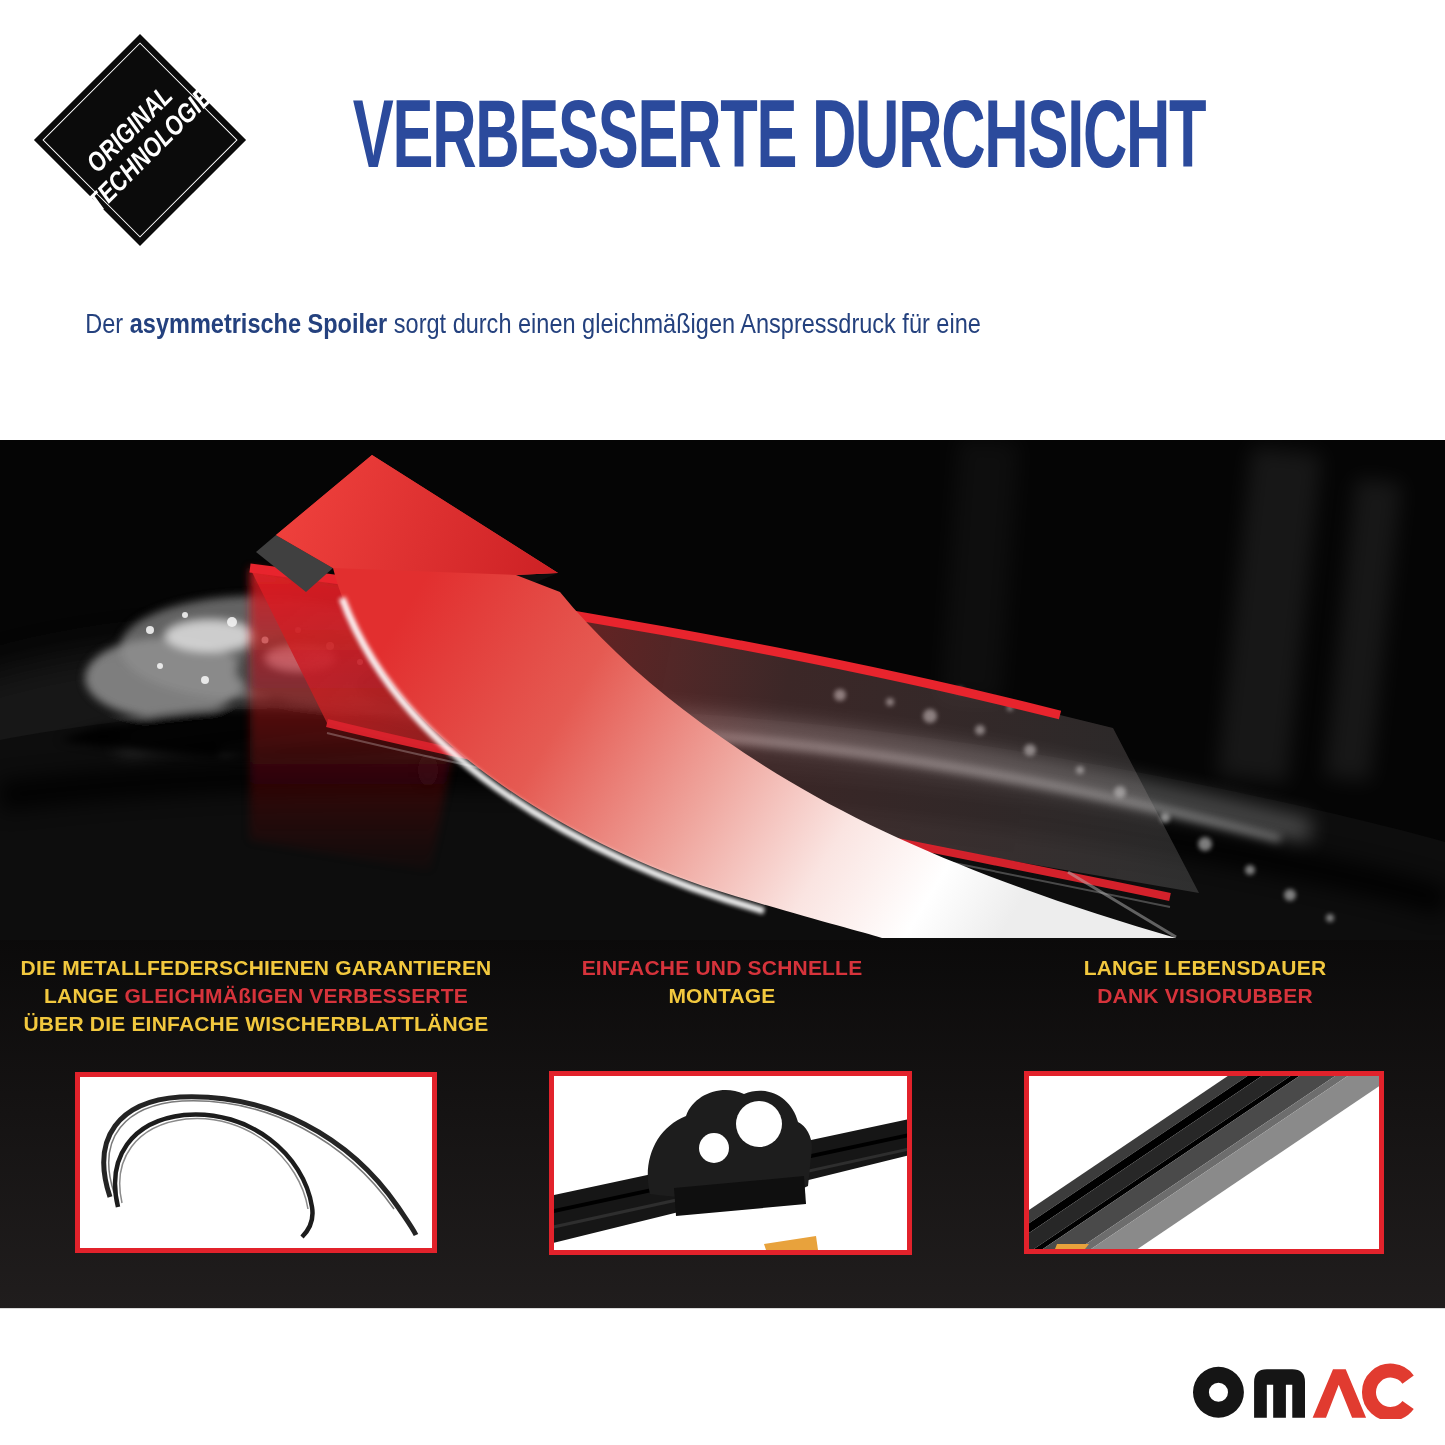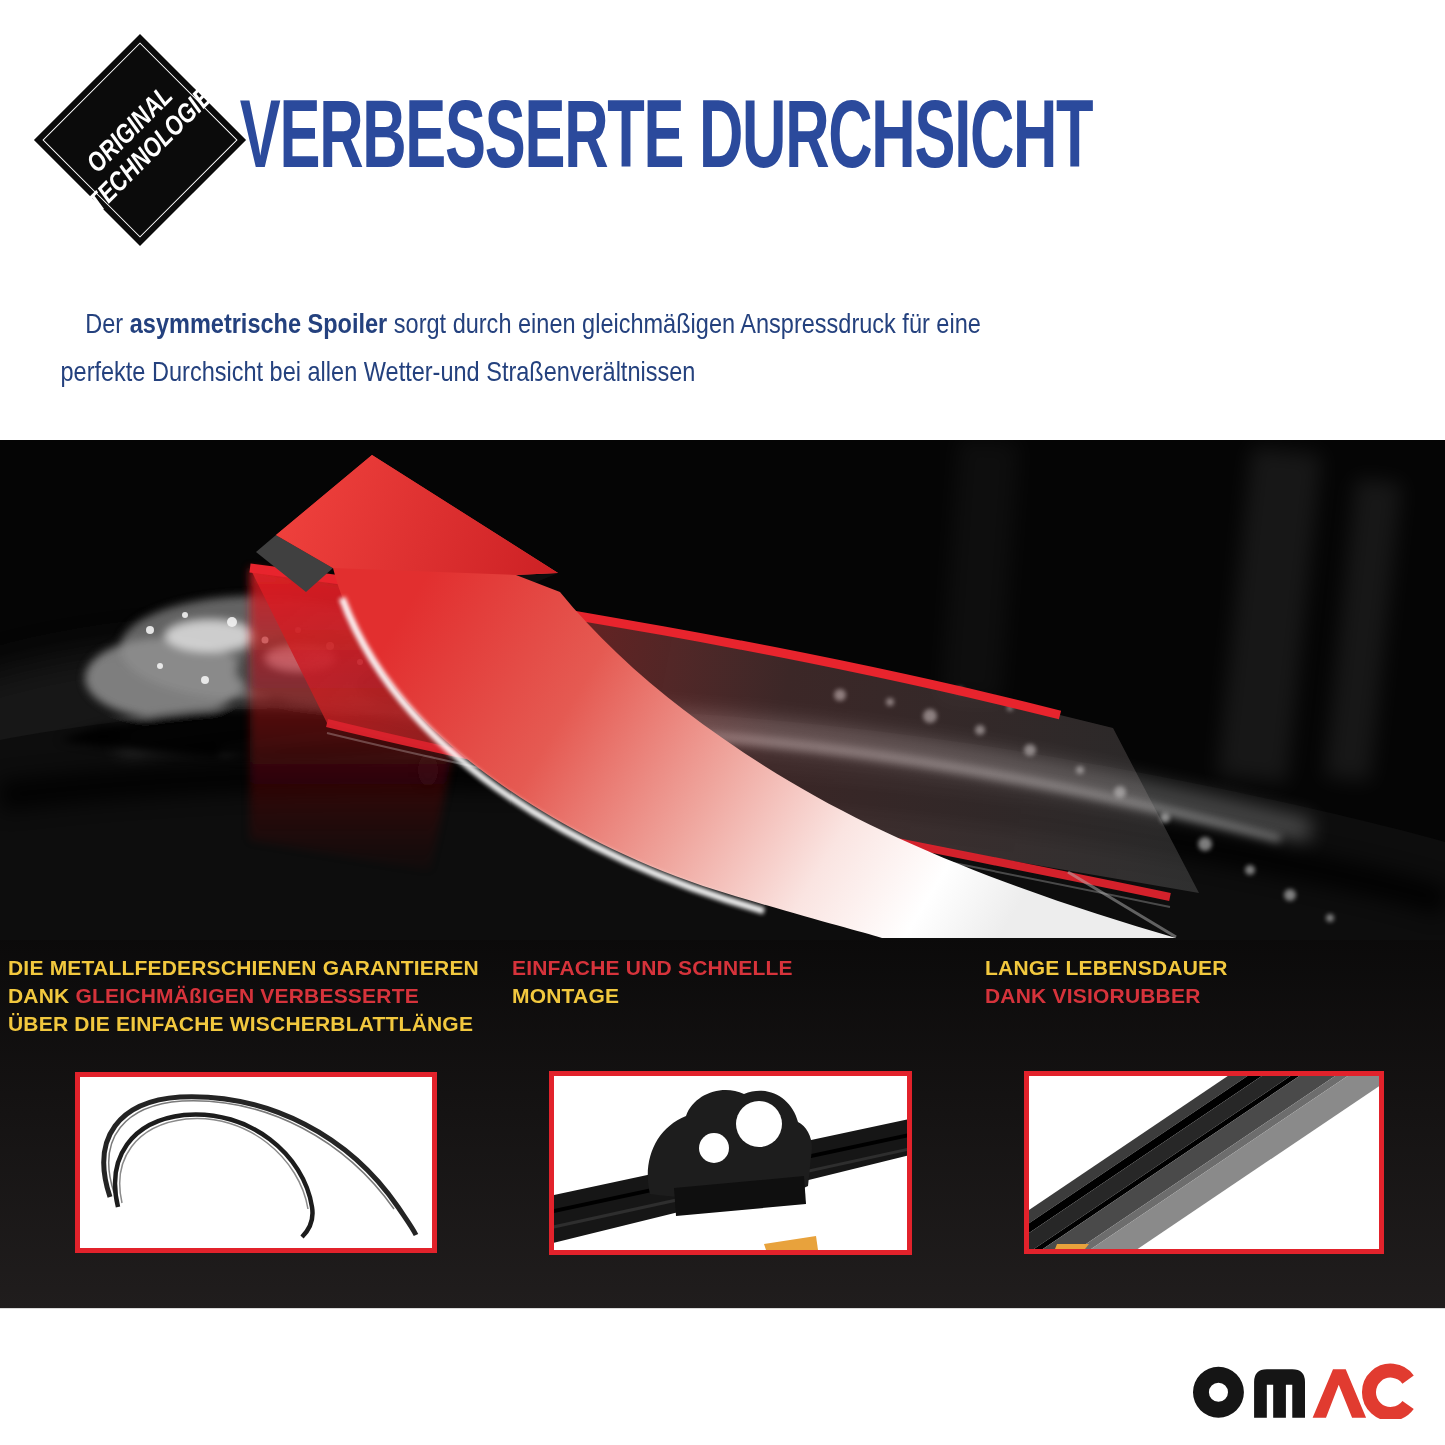--- a/index.html
+++ b/index.html
@@ -13,38 +13,38 @@
     position:absolute;left:65px;top:65px;width:150px;height:150px;
     background:#0b0b0b;transform:rotate(45deg);
     outline:1.5px solid #ffffff;outline-offset:-7px;
   }
   .badge-text{
     position:absolute;left:50%;top:50%;transform:translate(-50%,-50%) rotate(-45deg);
     text-align:center;color:#ffffff;font-weight:bold;font-style:italic;
     font-size:27px;line-height:29px;white-space:nowrap;
   }
   .badge-text span{display:block;transform:scaleX(0.82);}
-  .main-title{position:absolute;left:0;top:86px;width:100%;text-align:left;}
+  .main-title{position:absolute;left:0;top:86px;width:100%;text-align:right;}
   .main-title span{
     display:inline-block;font-size:96px;font-weight:bold;color:#2b4a9c;
     letter-spacing:-2px;line-height:1;white-space:nowrap;
     transform:scaleX(0.64);transform-origin:center;
   }
   .intro{position:absolute;left:0;top:300px;width:100%;text-align:left;color:#24417e;font-size:28px;line-height:48px;}
   .intro .cline{display:block;}
   .intro .cline>span{display:inline-block;white-space:nowrap;transform:scaleX(0.84);transform-origin:center;}
   .intro b{font-weight:bold;}
   
   .dark-section{
     position:absolute;left:0;top:440px;width:1445px;height:868px;
     background:linear-gradient(180deg,#060606 0%,#0a0909 55%,#16._ 0,#201d1d 100%);
     background:linear-gradient(180deg,#060606 0%,#0a0909 55%,#201d1d 100%);
   }
   .hero-svg{position:absolute;left:0;top:0;width:1445px;height:500px;display:block;}
-  .feature-col{position:absolute;text-align:left;font-weight:bold;font-size:21px;line-height:28px;letter-spacing:.2px;}
+  .feature-col{position:absolute;text-align:center;font-weight:bold;font-size:21px;line-height:28px;letter-spacing:.2px;}
   .feature-col .yellow{color:#f2c83e;}
   .feature-col .red{color:#d6333b;}
   .col-1{left:8px;top:514px;width:496px;}
   .col-2{left:512px;top:514px;width:420px;}
   .col-3{left:985px;top:514px;width:440px;}
   .product-box{
     position:absolute;background:#ffffff;border:5px solid #e2222b;box-sizing:border-box;overflow:hidden;
   }
   .box-1{left:75px;top:632px;width:362px;height:181px;}
   .box-2{left:549px;top:631px;width:363px;height:184px;}
@@ -64,23 +64,20 @@
     <span>TECHNOLOGIE</span>
   </div>
   <div class="main-title">
     <span>VERBESSERTE DURCHSICHT</span>
   </div>
   <div class="intro">
     <span class="cline">
       <span>
         <span>Der </span><b>asymmetrische Spoiler</b><span> sorgt durch einen gleichmäßigen Anspressdruck für eine</span>
       </span>
-    </span>
-    <span class="cline">
-      <span>perfekte Durchsicht bei allen Wetter-und Straßenverältnissen</span>
     </span>
   </div>
 </div>
 
 <div class="dark-section">
 
   <svg class="hero-svg" viewBox="0 0 1445 500">
     <defs>
       <filter id="b2" x="-30%" y="-30%" width="160%" height="160%">
           <feGaussianBlur stdDeviation="2"></feGaussianBlur>
@@ -205,21 +202,21 @@
                C 697 286 617 222 560 152
                L516 135 L558 133 L372 15 L276 95 Z" fill="url(#bodyGrad)"></path>
       <path d="M372 15 L558 133 L516 135 L333 128 L276 95 Z" fill="url(#headGrad)"></path>
       <path d="M342 158 C 372 238 430 300 497 348 C 575 403 668 444 764 471" stroke="#ffffff" stroke-width="7" fill="none" filter="url(#b2)" opacity="0.95"></path>
       <path d="M1068 432 L1176 497" stroke="#b5b5b5" stroke-width="3" opacity="0.5"></path>
     </g>
   </svg>
 
   <div class="feature-col col-1">
     <div class="yellow">DIE METALLFEDERSCHIENEN GARANTIEREN</div>
-    <div><span class="yellow">DANK </span><span class="red">GLEICHMÄßIGEN VERBESSERTE</span></div>
+    <div><span class="yellow">LANGE </span><span class="red">GLEICHMÄßIGEN VERBESSERTE</span></div>
     <div class="yellow">ÜBER DIE EINFACHE WISCHERBLATTLÄNGE</div>
   </div>
   <div class="feature-col col-3">
     <div class="yellow">LANGE LEBENSDAUER</div>
     <div class="red">DANK VISIORUBBER</div>
   </div>
   <div class="feature-col col-2">
     <div class="red">EINFACHE UND SCHNELLE</div>
     <div class="yellow">MONTAGE</div>
   </div>

